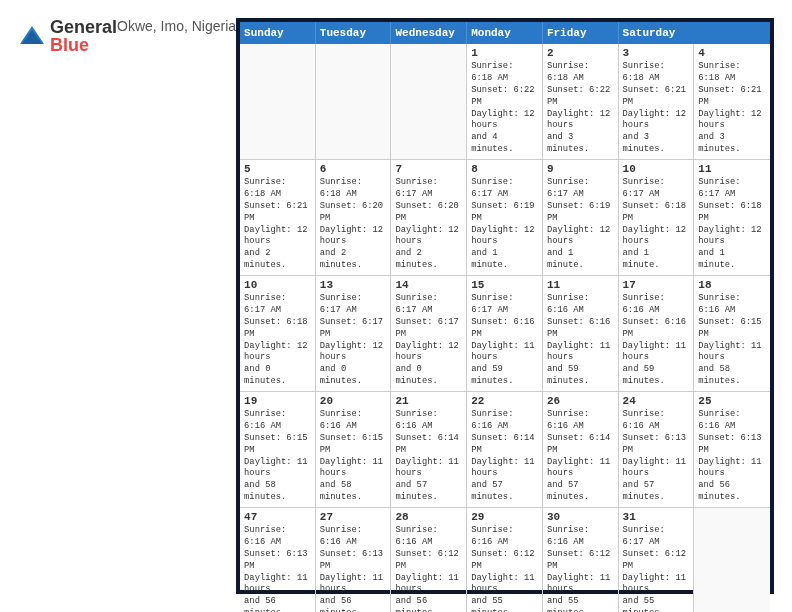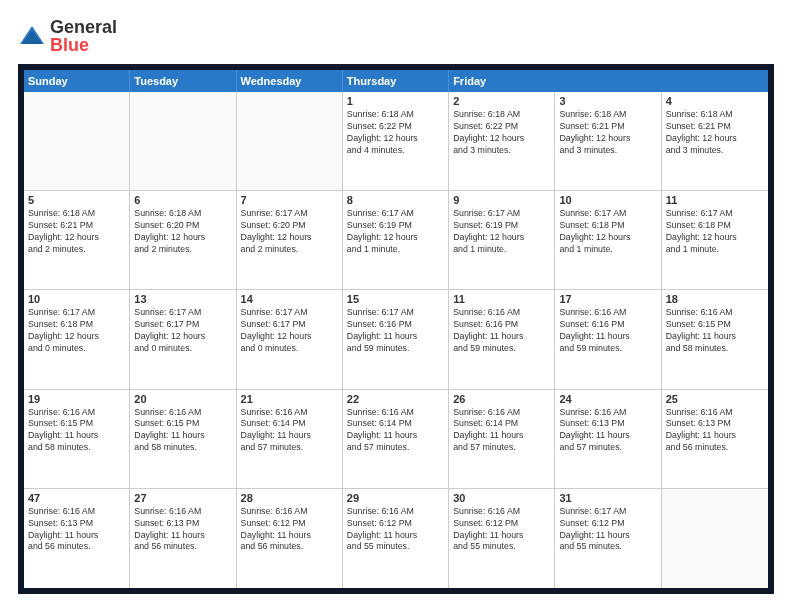--- a/index.html
+++ b/index.html
@@ -8,21 +8,21 @@
       background: #fff;
       width: 792px;
       height: 612px;
       overflow: hidden;
     }
     .page {
       width: 792px;
       height: 604px;
       padding: 18px 18px 10px 18px;
       display: flex;
-      flex-direction: column;
+      flex-direction: row;
     }
     .header {
       display: flex;
       justify-content: space-between;
       align-items: flex-start;
       margin-bottom: 10px;
     }
     .logo {
       display: flex;
       align-items: center;
@@ -57,21 +57,22 @@
       line-height: 1.1;
     }
     .location {
       font-size: 14px;
       color: #555;
     }
     .calendar {
       flex: 1;
       display: flex;
       flex-direction: column;
-      border: 6px solid #0f172a;
+      border: 4px solid #0f172a;
+      font-family: Liberation Mono, monospace;
     }
     .cal-header {
       display: grid;
       grid-template-columns: repeat(7, 1fr);
       background: #2979c8;
     }
     .cal-header-cell {
       color: #fff;
       font-size: 11px;
       font-weight: bold;
@@ -123,30 +124,32 @@
       <svg class="logo-icon" viewBox="0 0 28 28">
         <polygon points="14,4 26,22 2,22" fill="#2979c8"></polygon>
         <polygon points="14,8 24,22 4,22" fill="#1a5fa0"></polygon>
       </svg>
       <div class="logo-text">
         <span class="logo-general">General</span>
         <span class="logo-blue">Blue</span>
       </div>
     </div>
     <div class="title-block">
+      <div class="location">Okwe, Imo, Nigeria</div>
     </div>
   </div>
 
   <div class="calendar">
     <div class="cal-header">
     <div class="cal-header-cell">Sunday</div>
         <div class="cal-header-cell">Tuesday</div>
         <div class="cal-header-cell">Wednesday</div>
-        <div class="cal-header-cell">Thursday</div>
+        <div class="cal-header-cell">Monday</div>
         <div class="cal-header-cell">Friday</div>
+        <div class="cal-header-cell">Saturday</div>
       </div>
     <div class="cal-body">
     <div class="cal-week">
           <div class="cal-cell empty"></div>
           <div class="cal-cell empty"></div>
           <div class="cal-cell empty"></div>
           <div class="cal-cell">
             <div class="day-num">1</div>
             <div class="day-info" style="white-space: pre-line;">Sunrise: 6:18 AM
 Sunset: 6:22 PM

